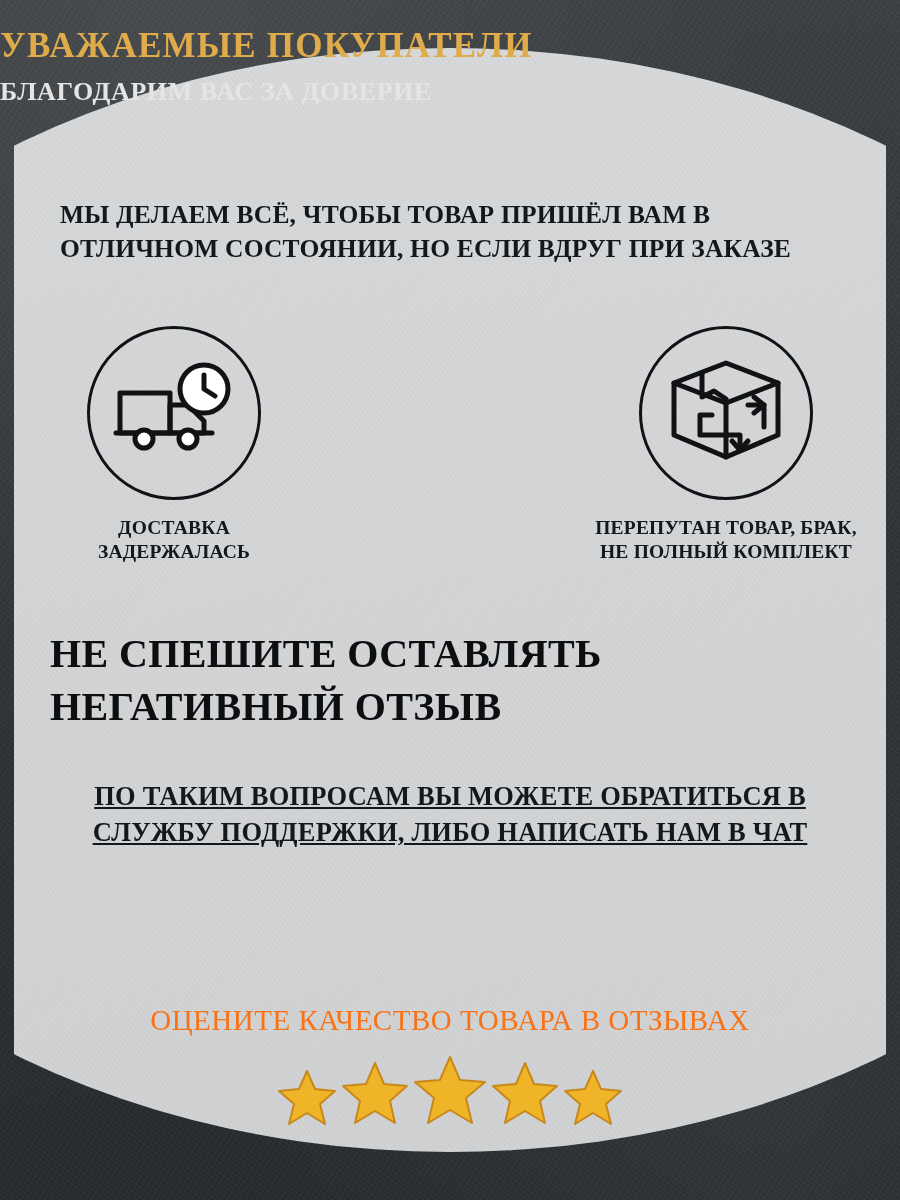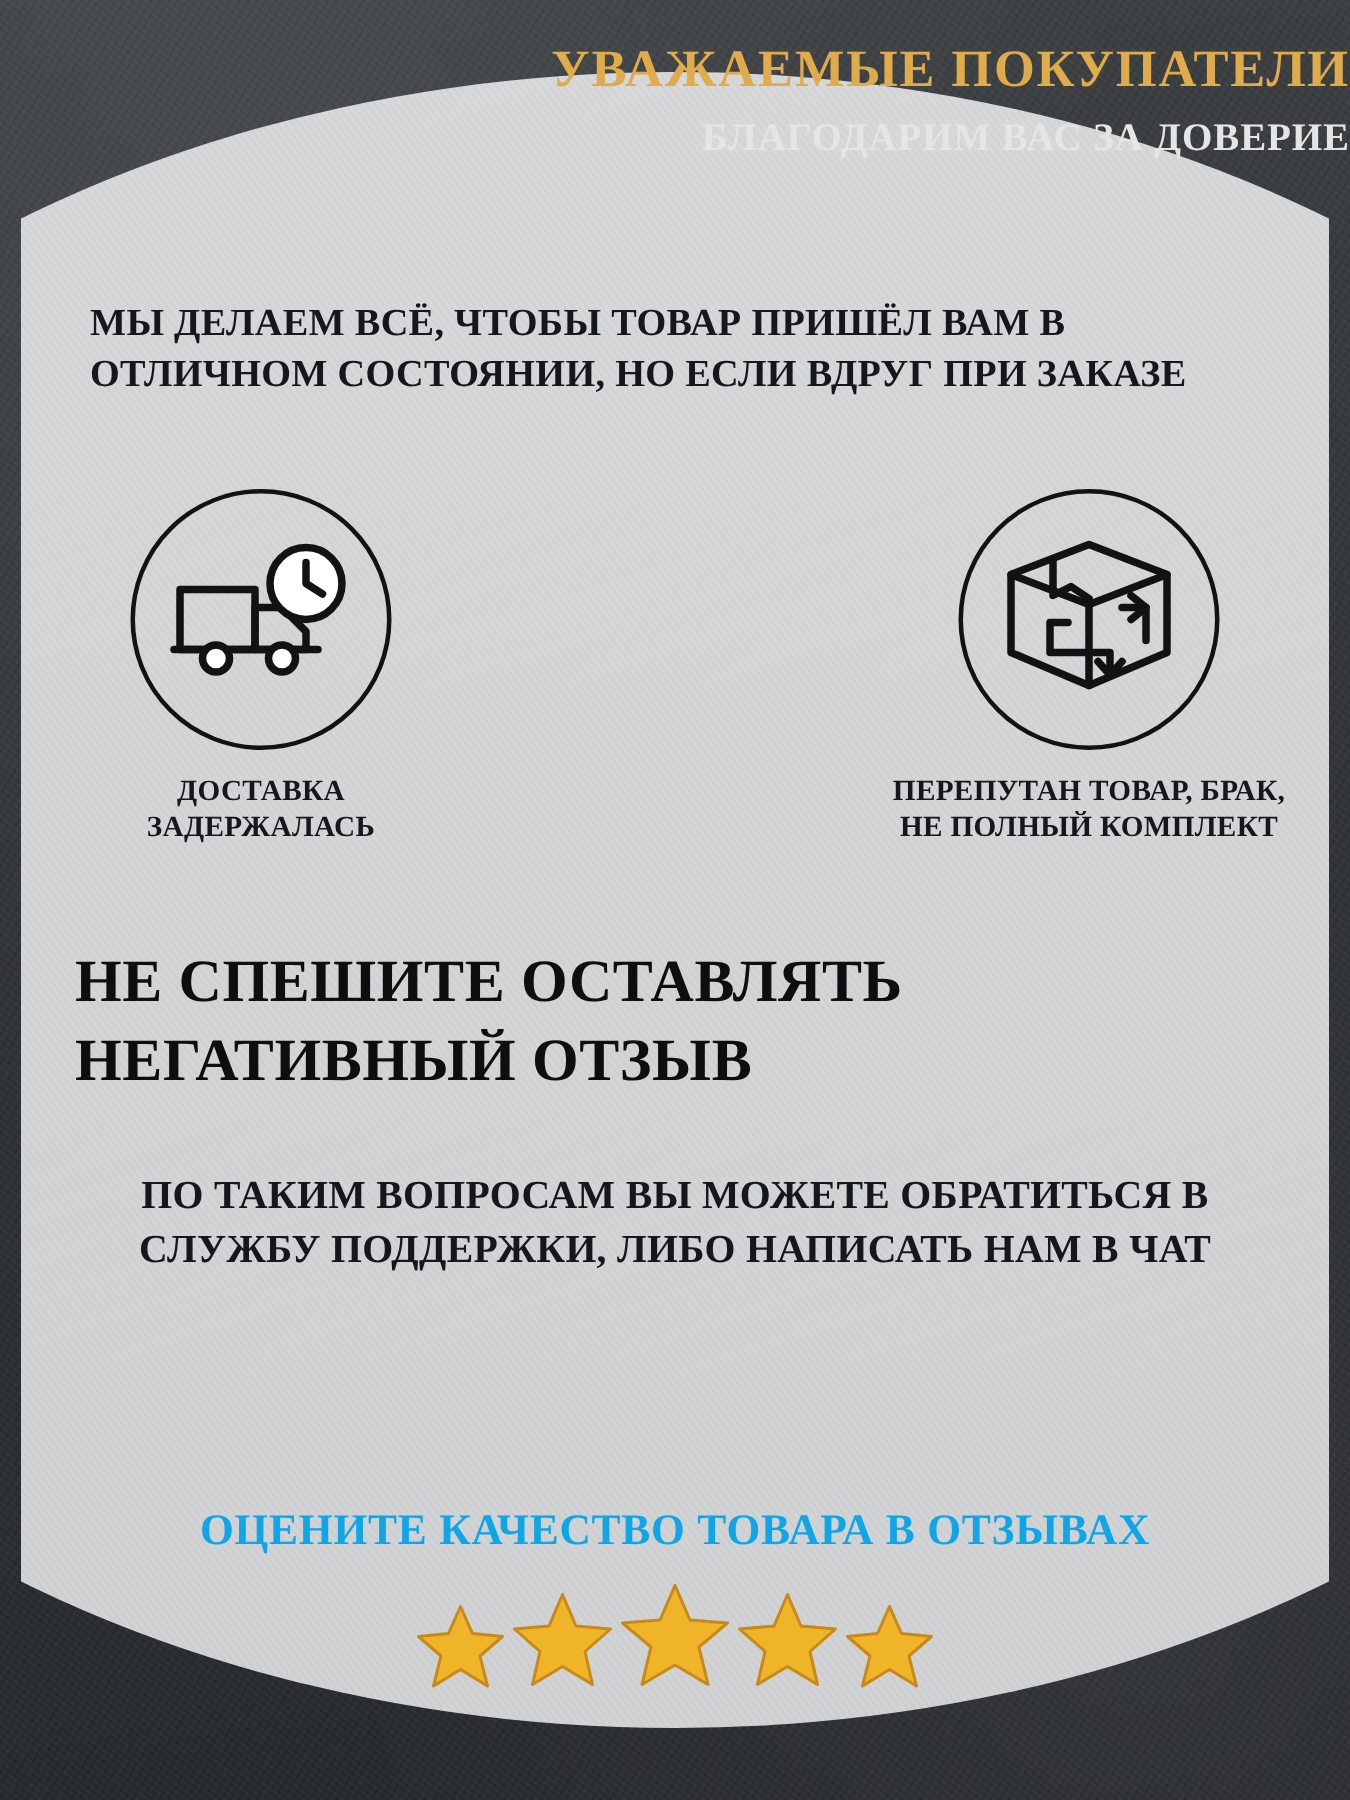--- a/index.html
+++ b/index.html
@@ -47,21 +47,21 @@
     clip-path: ellipse(88% 46% at 50% 50%);
   }
 
   
   .header {
     position: absolute;
     left: 0;
     right: 0;
     top: 0;
     height: 150px;
-    text-align: right;
+    text-align: left;
     z-index: 5;
   }
   .header-title {
     font-size: 35px;
     font-weight: bold;
     letter-spacing: 1.2px;
     color: #e0ab4a;
     margin-top: 26px;
     text-transform: uppercase;
   }
@@ -150,36 +150,37 @@
     left: 45px;
     right: 45px;
     text-align: center;
     font-size: 26.5px;
     font-weight: bold;
     color: #15181a;
     line-height: 1.36;
     letter-spacing: 0.2px;
     text-transform: uppercase;
     z-index: 4;
+    text-decoration: underline;
   }
 
   
   .footer {
     position: absolute;
     left: 0;
     right: 0;
     bottom: 0;
     height: 220px;
     text-align: center;
     z-index: 5;
   }
   .footer-title {
     font-size: 29px;
-    font-weight: bold;
-    color: #0ea5e9;
+    font-weight: normal;
+    color: #f97316;
     line-height: 1.28;
     letter-spacing: 0.5px;
     padding-top: 22px;
     text-transform: uppercase;
   }
   .stars {
     margin-top: 14px;
     display: flex;
     justify-content: center;
     align-items: flex-end;

